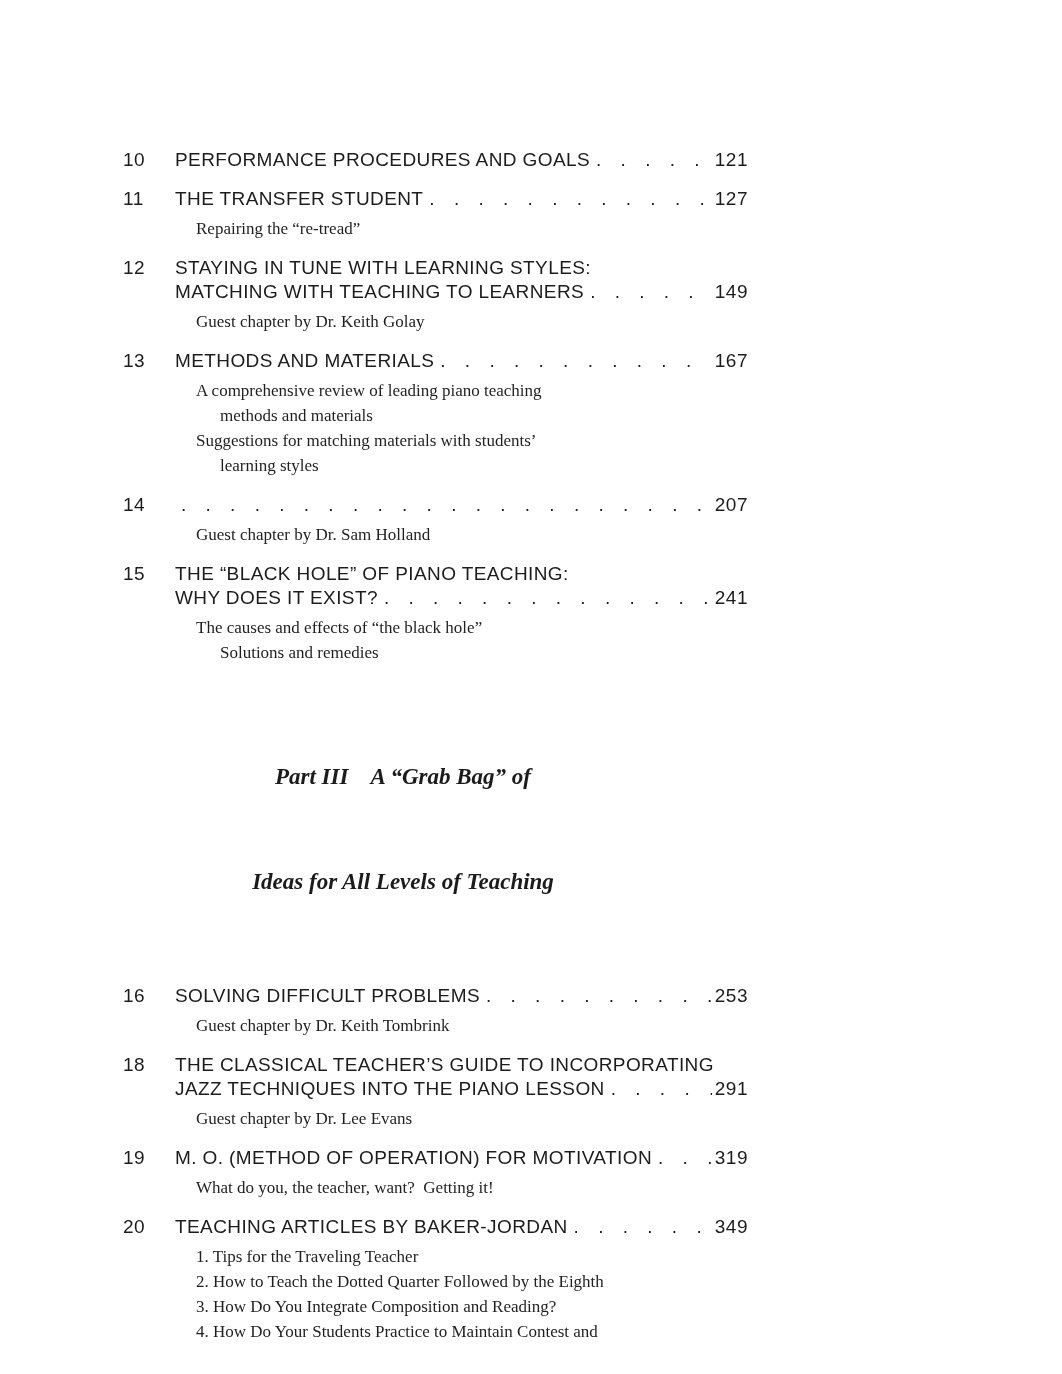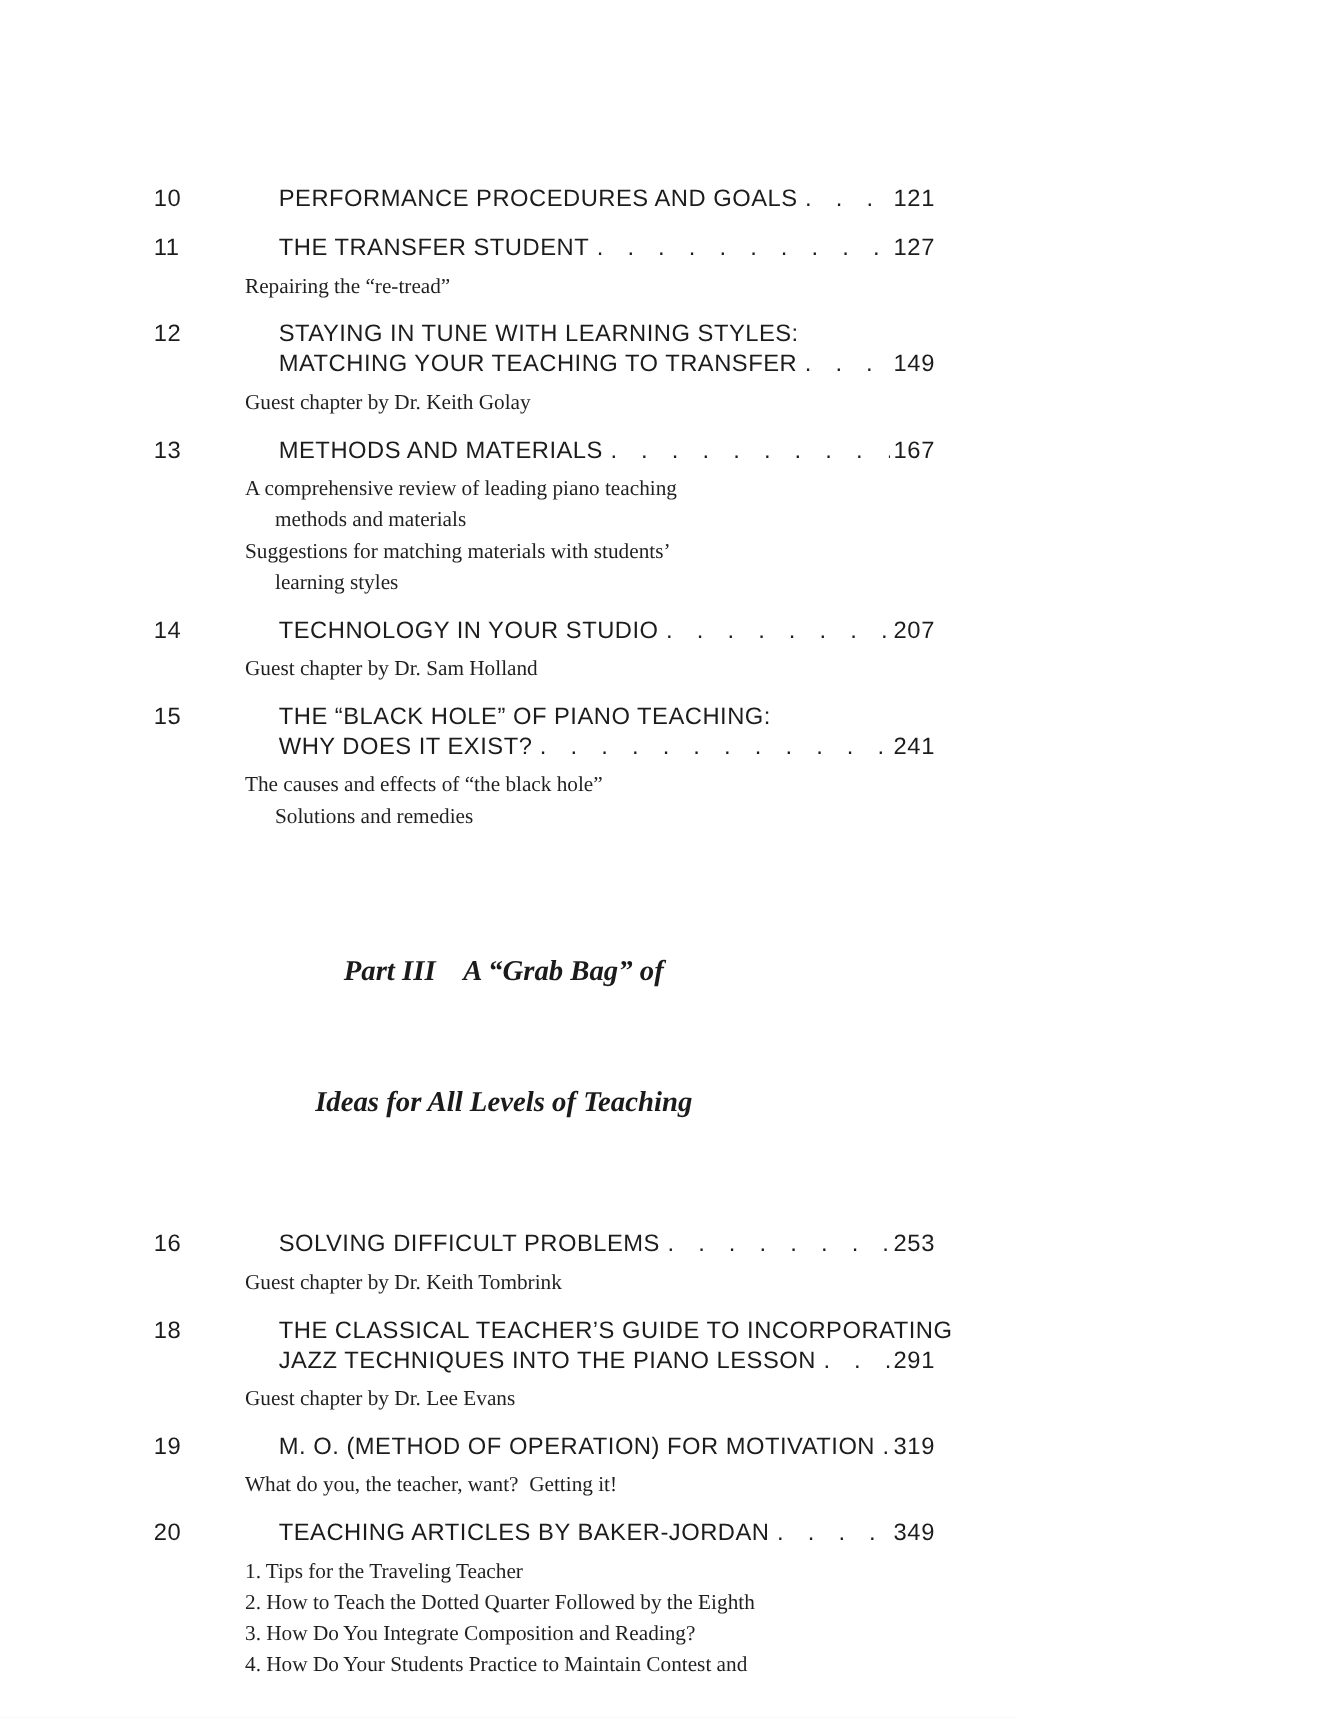--- a/index.html
+++ b/index.html
@@ -13,21 +13,21 @@
   .entry{display:flex;margin-top:15px;}
   .entry:first-child{margin-top:0;}
   .num{
     width:52px;flex:0 0 52px;
     font-size:19px;line-height:24px;letter-spacing:.5px;color:#1c1c1c;
   }
   .body{flex:1;min-width:0;}
   .tline{display:flex;align-items:baseline;}
   .title{
     font-size:19px;line-height:24px;letter-spacing:.4px;
-    white-space:nowrap;color:#1c1c1c;margin-left:48px;
+    white-space:nowrap;color:#1c1c1c;
   }
   .leader{
     flex:1;overflow:hidden;white-space:nowrap;
     margin:0 3px 0 6px;
     font-size:19px;letter-spacing:7px;color:#1c1c1c;
   }
   .leader::after{
     content:". . . . . . . . . . . . . . . . . . . . . . . . . . . . . . . . . . . . . . . . . . . . . . . . . . . . . . . .";
   }
   .pg{font-size:19px;line-height:24px;letter-spacing:.5px;flex:0 0 auto;}
@@ -74,21 +74,21 @@
       </div>
     </section>
 
     <section class="entry">
       <div class="num">12</div>
       <div class="body">
         <div class="tline">
           <span class="title">STAYING IN TUNE WITH LEARNING STYLES:</span>
         </div>
         <div class="tline">
-          <span class="title">MATCHING YOUR TEACHING TO TRANSFER</span>
+          <span class="title">MATCHING WITH TEACHING TO LEARNERS</span>
           <span class="leader"></span>
           <span class="pg">149</span>
         </div>
         <div class="subs">
           <div class="sub ind0">Guest chapter by Dr. Keith Golay</div>
         </div>
       </div>
     </section>
 
     <section class="entry">
@@ -105,21 +105,20 @@
           <div class="sub ind0">Suggestions for matching materials with students’</div>
           <div class="sub ind1">learning styles</div>
         </div>
       </div>
     </section>
 
     <section class="entry">
       <div class="num">14</div>
       <div class="body">
         <div class="tline">
-          <span class="title">TECHNOLOGY IN YOUR STUDIO</span>
           <span class="leader"></span>
           <span class="pg">207</span>
         </div>
         <div class="subs">
           <div class="sub ind0">Guest chapter by Dr. Sam Holland</div>
         </div>
       </div>
     </section>
 
     <section class="entry">

